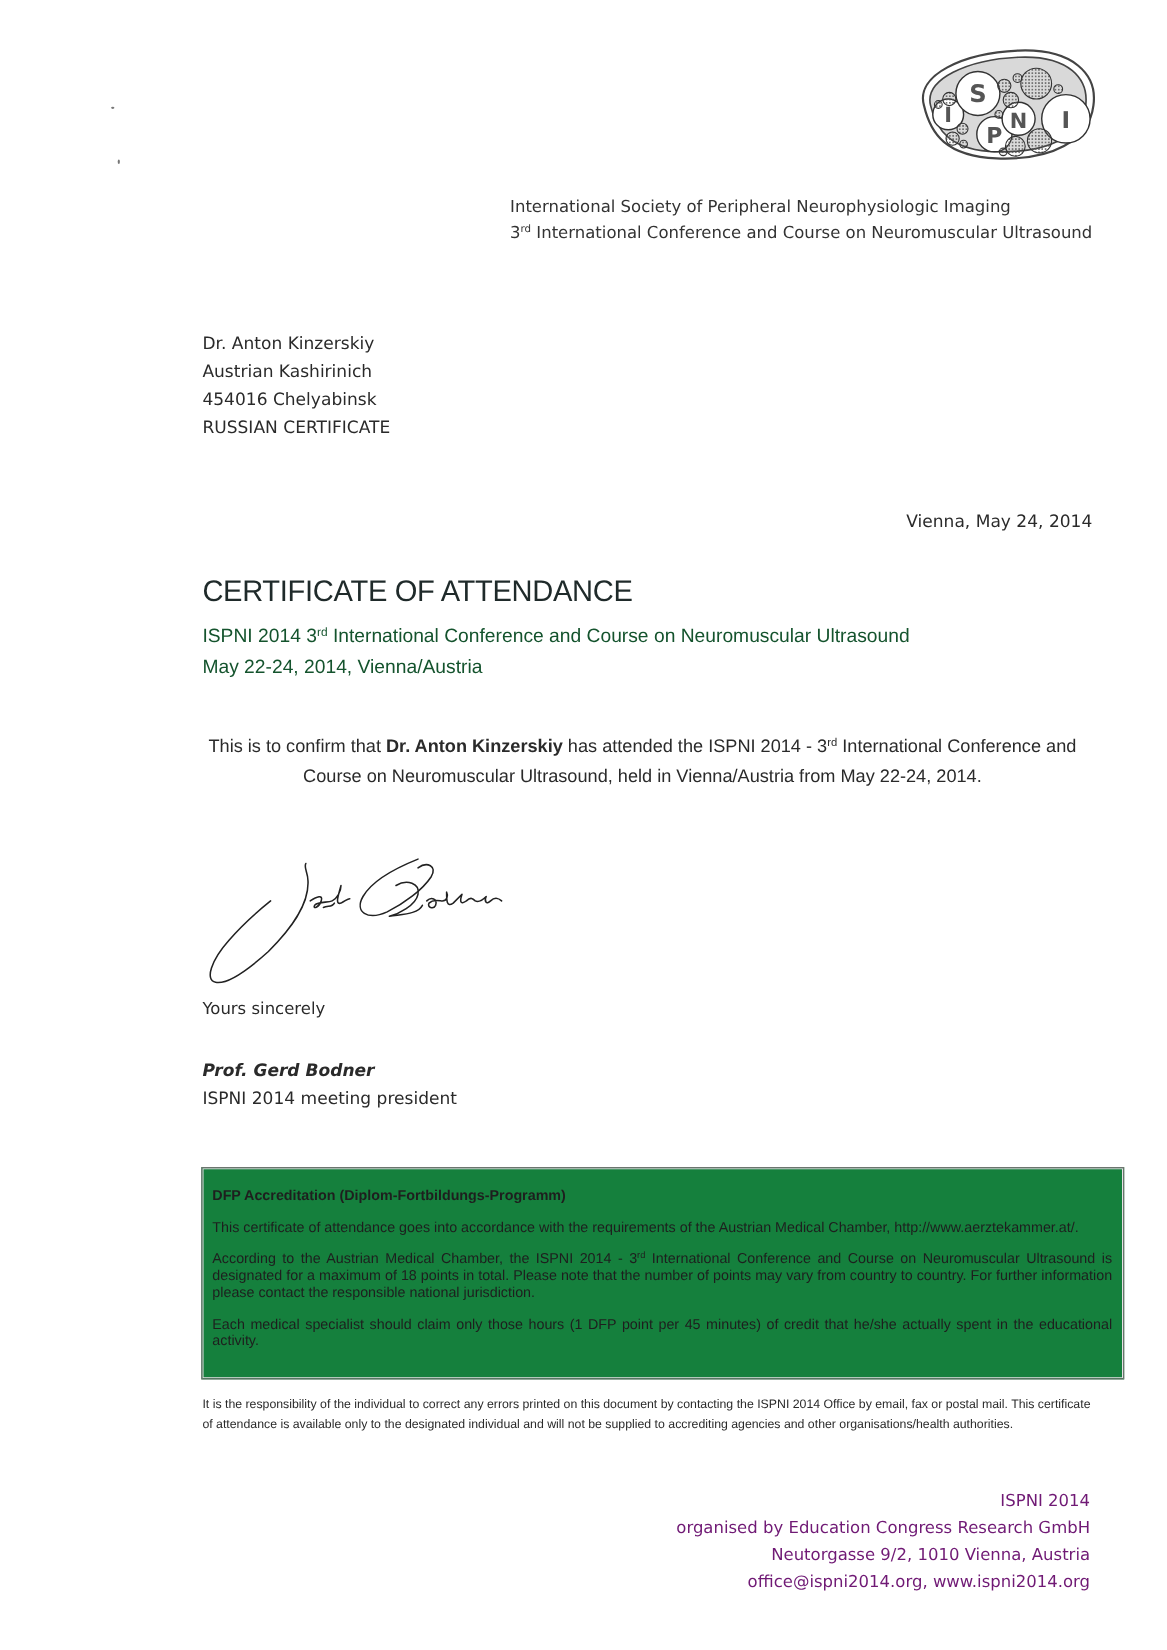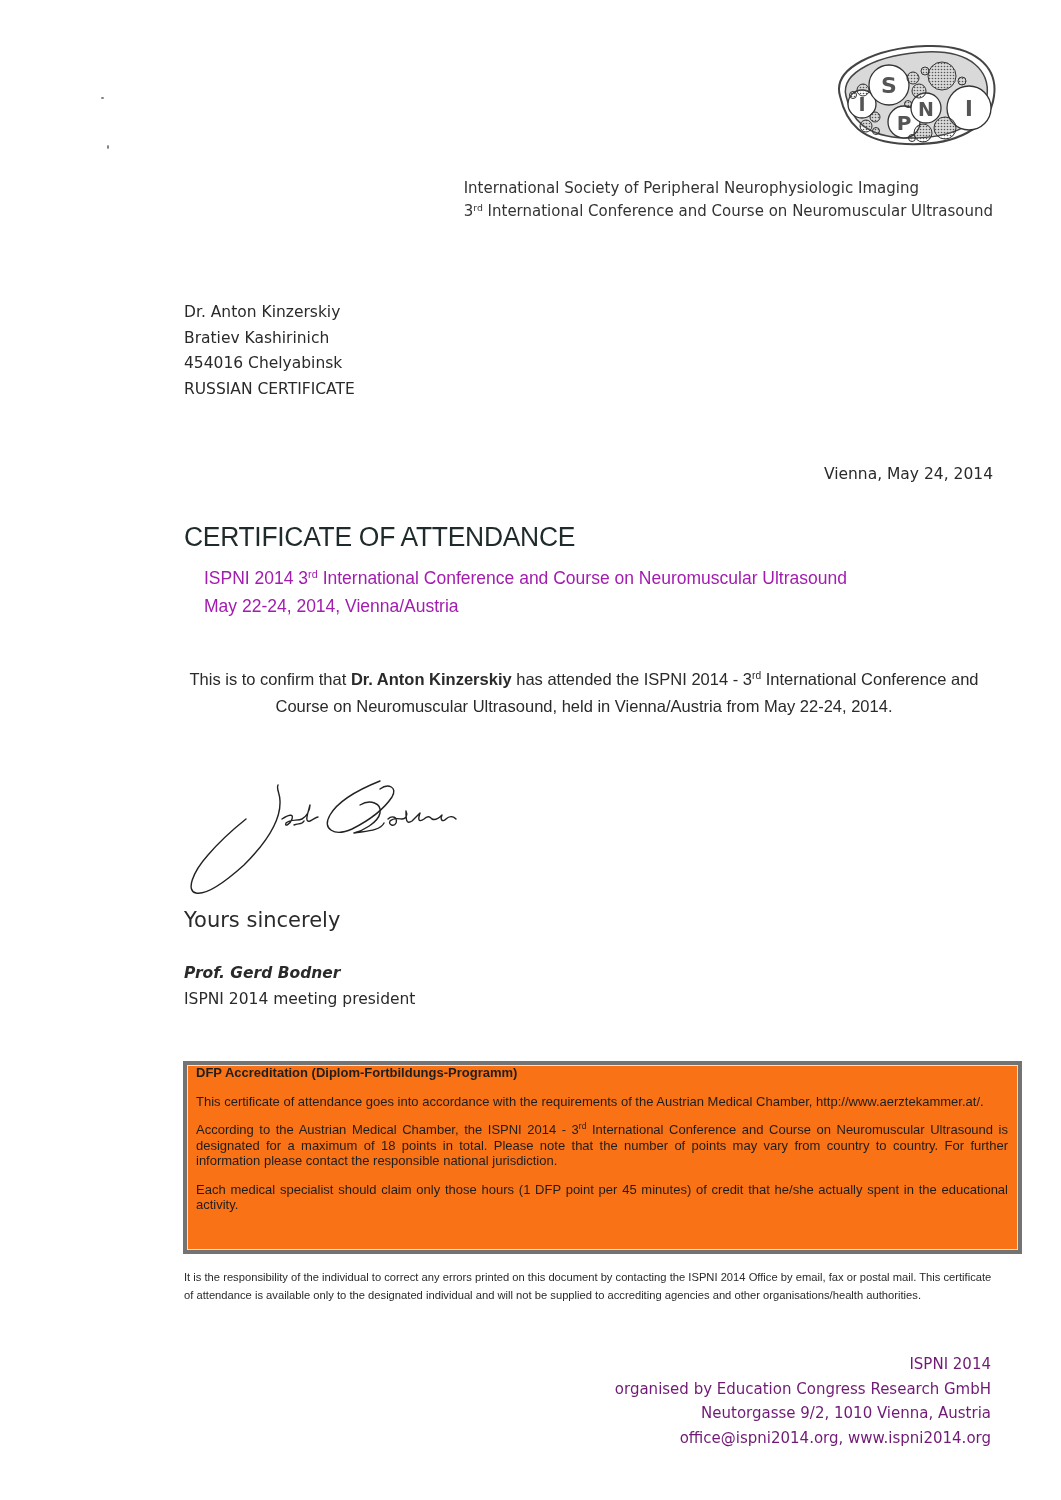--- a/index.html
+++ b/index.html
@@ -4,28 +4,28 @@
   <style>
     html, body { margin: 0; padding: 0; background: #ffffff; }
     body { width: 1061px; height: 1500px; position: relative; overflow: hidden; color: #222; font-family: "DejaVu Sans", sans-serif; }
     .abs { position: absolute; }
     .logo { left: 826px; top: 38px; width: 172px; height: 112px; }
     .org-header { right: 68px; top: 153px; text-align: left; font-size: 15px; line-height: 23px; color: #333; margin-top: 24px; }
     .org-header sup, .subtitle sup, .body-text sup { font-size: 0.62em; vertical-align: 0.55em; line-height: 0; }
     .address { left: 184px; top: 300px; font-size: 15.5px; line-height: 25.5px; color: #2a2a2a; }
     .date { right: 68px; top: 465px; font-size: 15.5px; color: #2a2a2a; }
     .title { left: 184px; top: 522px; font-size: 27px; color: #1f2a2a; letter-spacing: -0.3px; font-family: "Liberation Sans", sans-serif; transform: scaleX(0.98); transform-origin: left; }
-    .subtitle { left: 184px; top: 564px; font-size: 17.5px; line-height: 28px; color: #a21caf; font-family: "Liberation Sans", sans-serif; margin-left: 20px; }
+    .subtitle { left: 184px; top: 564px; font-size: 17.5px; line-height: 28px; color: #14532d; font-family: "Liberation Sans", sans-serif; }
     .body-text { left: 184px; top: 666px; width: 800px; font-size: 16.5px; line-height: 26.5px; color: #2a2a2a; font-family: "Liberation Sans", sans-serif; text-align: center; }
     .body-text b { font-weight: bold; }
     .signature { left: 184px; top: 775px; width: 330px; height: 125px; }
-    .closing { left: 184px; top: 908px; font-size: 21px; color: #2a2a2a; }
+    .closing { left: 184px; top: 908px; font-size: 15px; color: #2a2a2a; }
     .signer-name { left: 184px; top: 964px; font-size: 15.5px; font-weight: bold; color: #2a2a2a; font-style: italic; }
     .signer-role { left: 184px; top: 990px; font-size: 15.5px; color: #2a2a2a; }
-    .dfp-box { left: 183px; top: 1061px; width: 839px; height: 193px; border: 4px solid #737373; background: #f97316; box-sizing: border-box; padding: 0 10px 0 9px; font-family: "Liberation Sans", sans-serif; font-size: 13px; line-height: 15.5px; color: #1e1e1e; box-shadow: inset 0 0 0 1px #e6e2e6; }
+    .dfp-box { left: 183px; top: 1061px; width: 839px; height: 193px; border: 1px solid #737373; background: #15803d; box-sizing: border-box; padding: 17px 10px 0 9px; font-family: "Liberation Sans", sans-serif; font-size: 13px; line-height: 15.5px; color: #1e1e1e; box-shadow: inset 0 0 0 1px #e6e2e6; }
     .dfp-title { font-weight: bold; font-size: 13px; margin: 0 0 13px 0; }
     .dfp-p { margin: 0 0 13px 0; text-align: justify; }
     .dfp-p sup { font-size: 0.65em; vertical-align: 0.55em; line-height: 0; }
     .disclaimer { left: 184px; top: 1268px; width: 810px; font-size: 11.2px; line-height: 18px; color: #2a2a2a; font-family: "Liberation Sans", sans-serif; }
     .footer { right: 70px; top: 1352px; text-align: right; font-size: 15px; line-height: 24.5px; color: #701a75; margin-left: 16px; }
     .speck { background: #777; border-radius: 50%; }
   </style>
 </head>
 <body>
 
@@ -68,21 +68,21 @@
   </svg>
 </div>
 
 <div class="abs org-header">
   <div>International Society of Peripheral Neurophysiologic Imaging</div>
   <div><span>3</span><sup>rd</sup><span> International Conference and Course on Neuromuscular Ultrasound</span></div>
 </div>
 
 <div class="abs address">
   <div>Dr. Anton Kinzerskiy</div>
-  <div>Bratiev Kashirinich</div>
+  <div>Austrian Kashirinich</div>
   <div>454016 Chelyabinsk</div>
   <div>RUSSIAN CERTIFICATE</div>
 </div>
 
 <div class="abs date">Vienna, May 24, 2014</div>
 
 <div class="abs title">CERTIFICATE OF ATTENDANCE</div>
 <div class="abs subtitle">
   <div><span>ISPNI 2014 3</span><sup>rd</sup><span> International Conference and Course on Neuromuscular Ultrasound</span></div>
   <div>May 22-24, 2014, Vienna/Austria</div>

